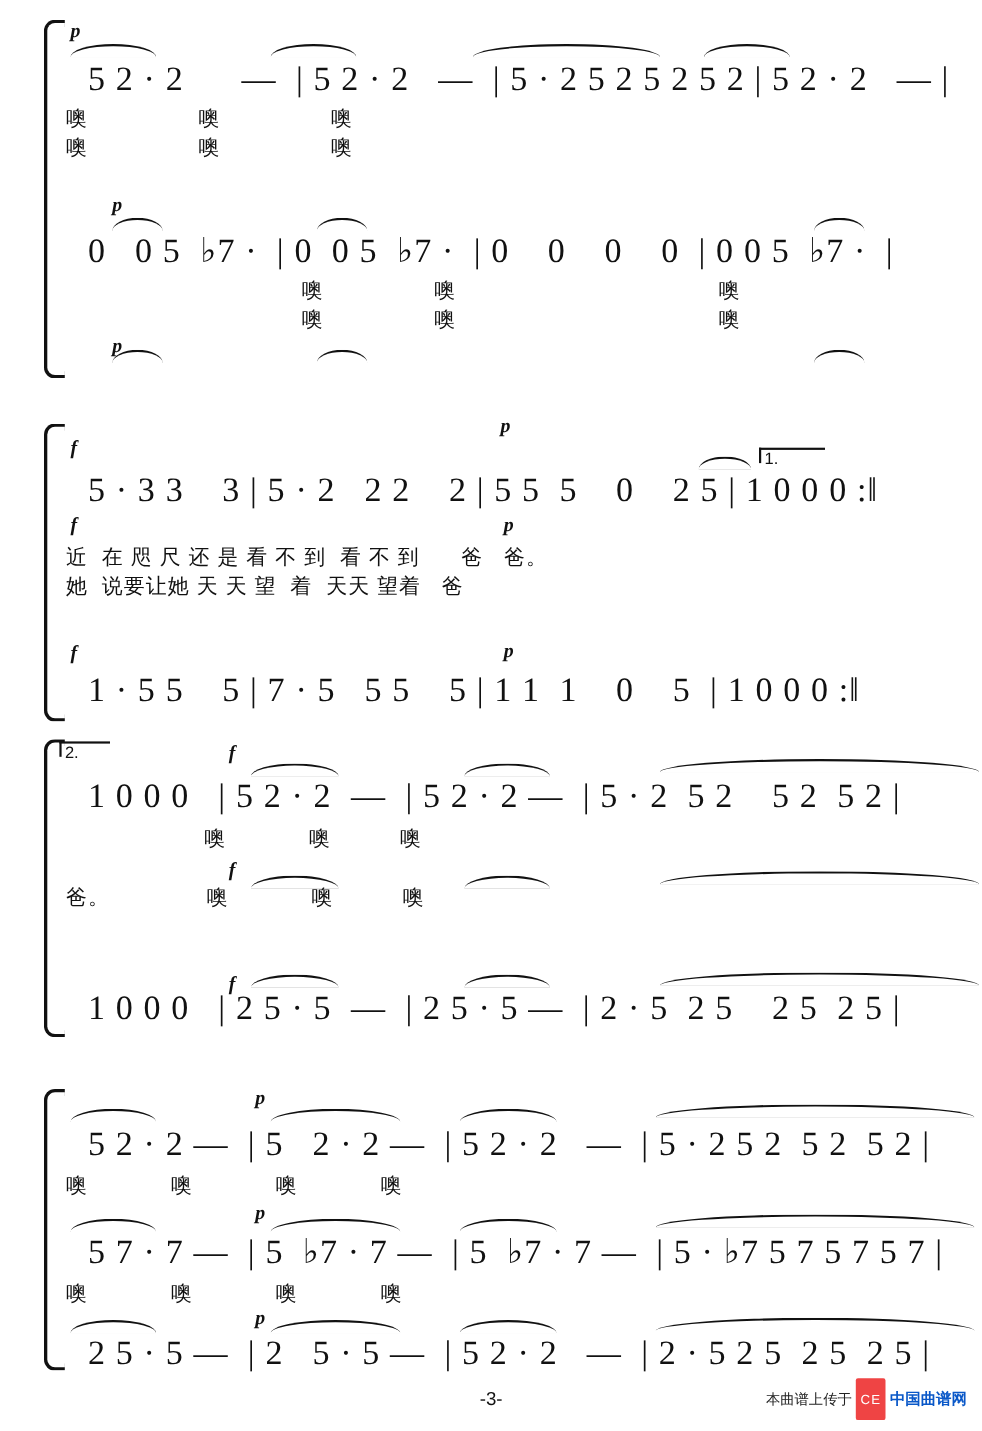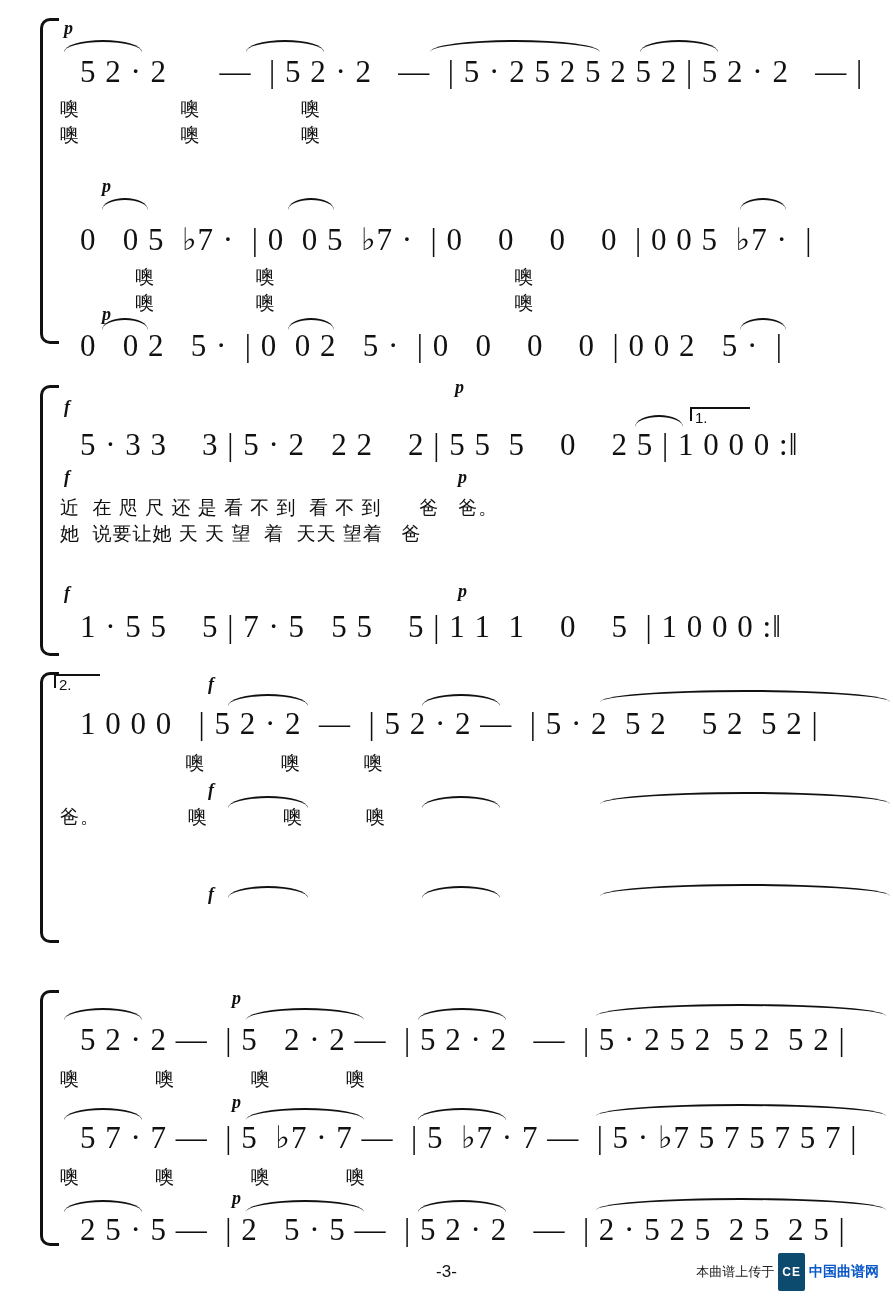--- a/index.html
+++ b/index.html
@@ -75,23 +75,23 @@
     bottom:10px;
     font-family:"Liberation Sans",sans-serif;
     font-size:13px;
     color:#222;
     display:flex;
     align-items:center;
     gap:4px;
   }
   .footer .logo{
     display:inline-block;
-    background:#0c4a6e;
+    background:#ef4444;
     color:#fff;
-    font-weight:bold;
+    font-weight:normal;
     font-size:12px;
     padding:12px 4px;
     border-radius:2px;
     letter-spacing:1px;
   }
   .footer .brand{color:#0a58c8;font-weight:bold;font-size:14px;}
 </style>
 </head>
 <body>
 
@@ -108,33 +108,30 @@
     <div style="position:absolute;left:20px;top:32px;">
       <div class="notes">5 2 · 2      —  | 5 2 · 2   —  | 5 · 2 5 2 5 2 5 2 | 5 2 · 2   — |</div>
       <div class="lyr" style="margin-top:2px;">噢                噢                噢
 噢                噢                噢</div>
     </div>
 
     <div class="dyn" style="left:62px;top:158px;">p</div>
     <div class="slur" style="left:62px;top:180px;width:46px;"></div>
     <div class="slur" style="left:248px;top:180px;width:46px;"></div>
     <div class="slur" style="left:700px;top:180px;width:46px;"></div>
-    <div style="position:absolute;left:20px;top:200px;">
+    <div style="position:absolute;left:20px;top:188px;text-align:center;">
       <div class="notes">0   0 5  ♭7 ·  | 0  0 5  ♭7 ·  | 0    0    0    0  | 0 0 5  ♭7 ·  |</div>
       <div class="lyr" style="margin-top:2px;">            噢                噢                                      噢
             噢                噢                                      噢</div>
     </div>
 
     <div class="dyn" style="left:62px;top:286px;">p</div>
     <div class="slur" style="left:62px;top:300px;width:46px;"></div>
     <div class="slur" style="left:248px;top:300px;width:46px;"></div>
     <div class="slur" style="left:700px;top:300px;width:46px;"></div>
-    <div style="position:absolute;left:20px;top:306px;">
-      <div class="notes">0   0 2   5 ·  | 0  0 2   5 ·  | 0   0    0    0  | 0 0 2   5 ·  |</div>
-    </div>
   </div>
 
   <div class="system" style="left:40px;top:385px;width:820px;height:275px;">
     <div class="brace" style="height:265px;"></div>
 
     <div class="dyn" style="left:415px;top:-8px;">p</div>
     <div class="dyn" style="left:24px;top:12px;">f</div>
     <div class="slur" style="left:595px;top:30px;width:48px;"></div>
     <div class="volta" style="left:650px;top:22px;width:60px;">1.</div>
     <div style="position:absolute;left:20px;top:38px;">
@@ -173,20 +170,23 @@
     <div class="slur" style="left:382px;top:124px;width:78px;"></div>
     <div class="slur" style="left:560px;top:120px;width:290px;"></div>
     <div style="position:absolute;left:20px;top:128px;">
       <div class="lyr" style="margin-top:4px;text-align:center;">爸。              噢            噢          噢</div>
     </div>
 
     <div class="dyn" style="left:168px;top:212px;">f</div>
     <div class="slur" style="left:188px;top:214px;width:80px;"></div>
     <div class="slur" style="left:382px;top:214px;width:78px;"></div>
     <div class="slur" style="left:560px;top:212px;width:290px;"></div>
+    <div style="position:absolute;left:20px;top:222px;">
+      <div class="notes">1 0 0 0   | 2 5 · 5  —  | 2 5 · 5 —  | 2 · 5  2 5    2 5  2 5 |</div>
+    </div>
   </div>
 
   <div class="system" style="left:40px;top:990px;width:820px;height:260px;">
     <div class="brace" style="height:250px;"></div>
 
     <div class="dyn" style="left:192px;top:-2px;">p</div>
     <div class="slur" style="left:24px;top:18px;width:78px;"></div>
     <div class="slur" style="left:206px;top:18px;width:118px;"></div>
     <div class="slur" style="left:378px;top:18px;width:88px;"></div>
     <div class="slur" style="left:556px;top:14px;width:290px;"></div>

